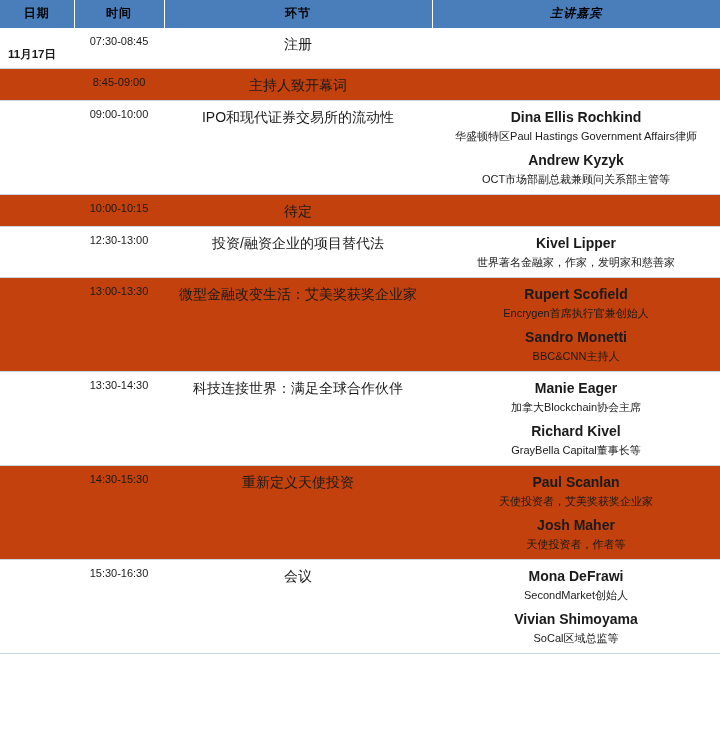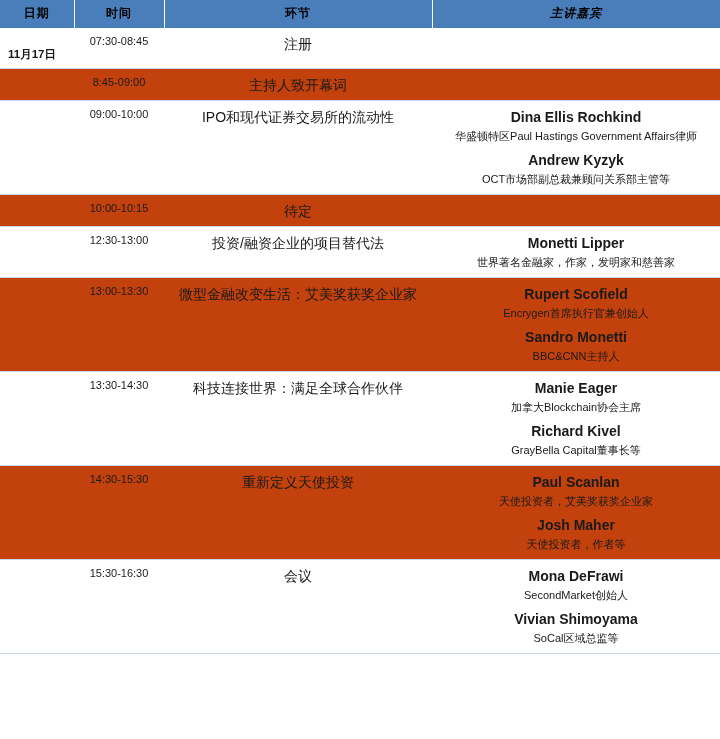--- a/index.html
+++ b/index.html
@@ -128,21 +128,21 @@
         <td class="time">10:00-10:15</td>
         <td class="topic">待定</td>
         <td class="guest"></td>
       </tr>
       <tr class="band-light">
         <td class="date"></td>
         <td class="time">12:30-13:00</td>
         <td class="topic">投资/融资企业的项目替代法</td>
         <td class="guest">
           <div class="guest-block">
-            <div class="guest-name">Monetti Lipper</div>
+            <div class="guest-name">Kivel Lipper</div>
             <div class="guest-title">世界著名金融家，作家，发明家和慈善家</div>
           </div>
         </td>
       </tr>
       <tr class="band-dark">
         <td class="date"></td>
         <td class="time">13:00-13:30</td>
         <td class="topic">微型金融改变生活：艾美奖获奖企业家</td>
         <td class="guest">
           <div class="guest-block">

